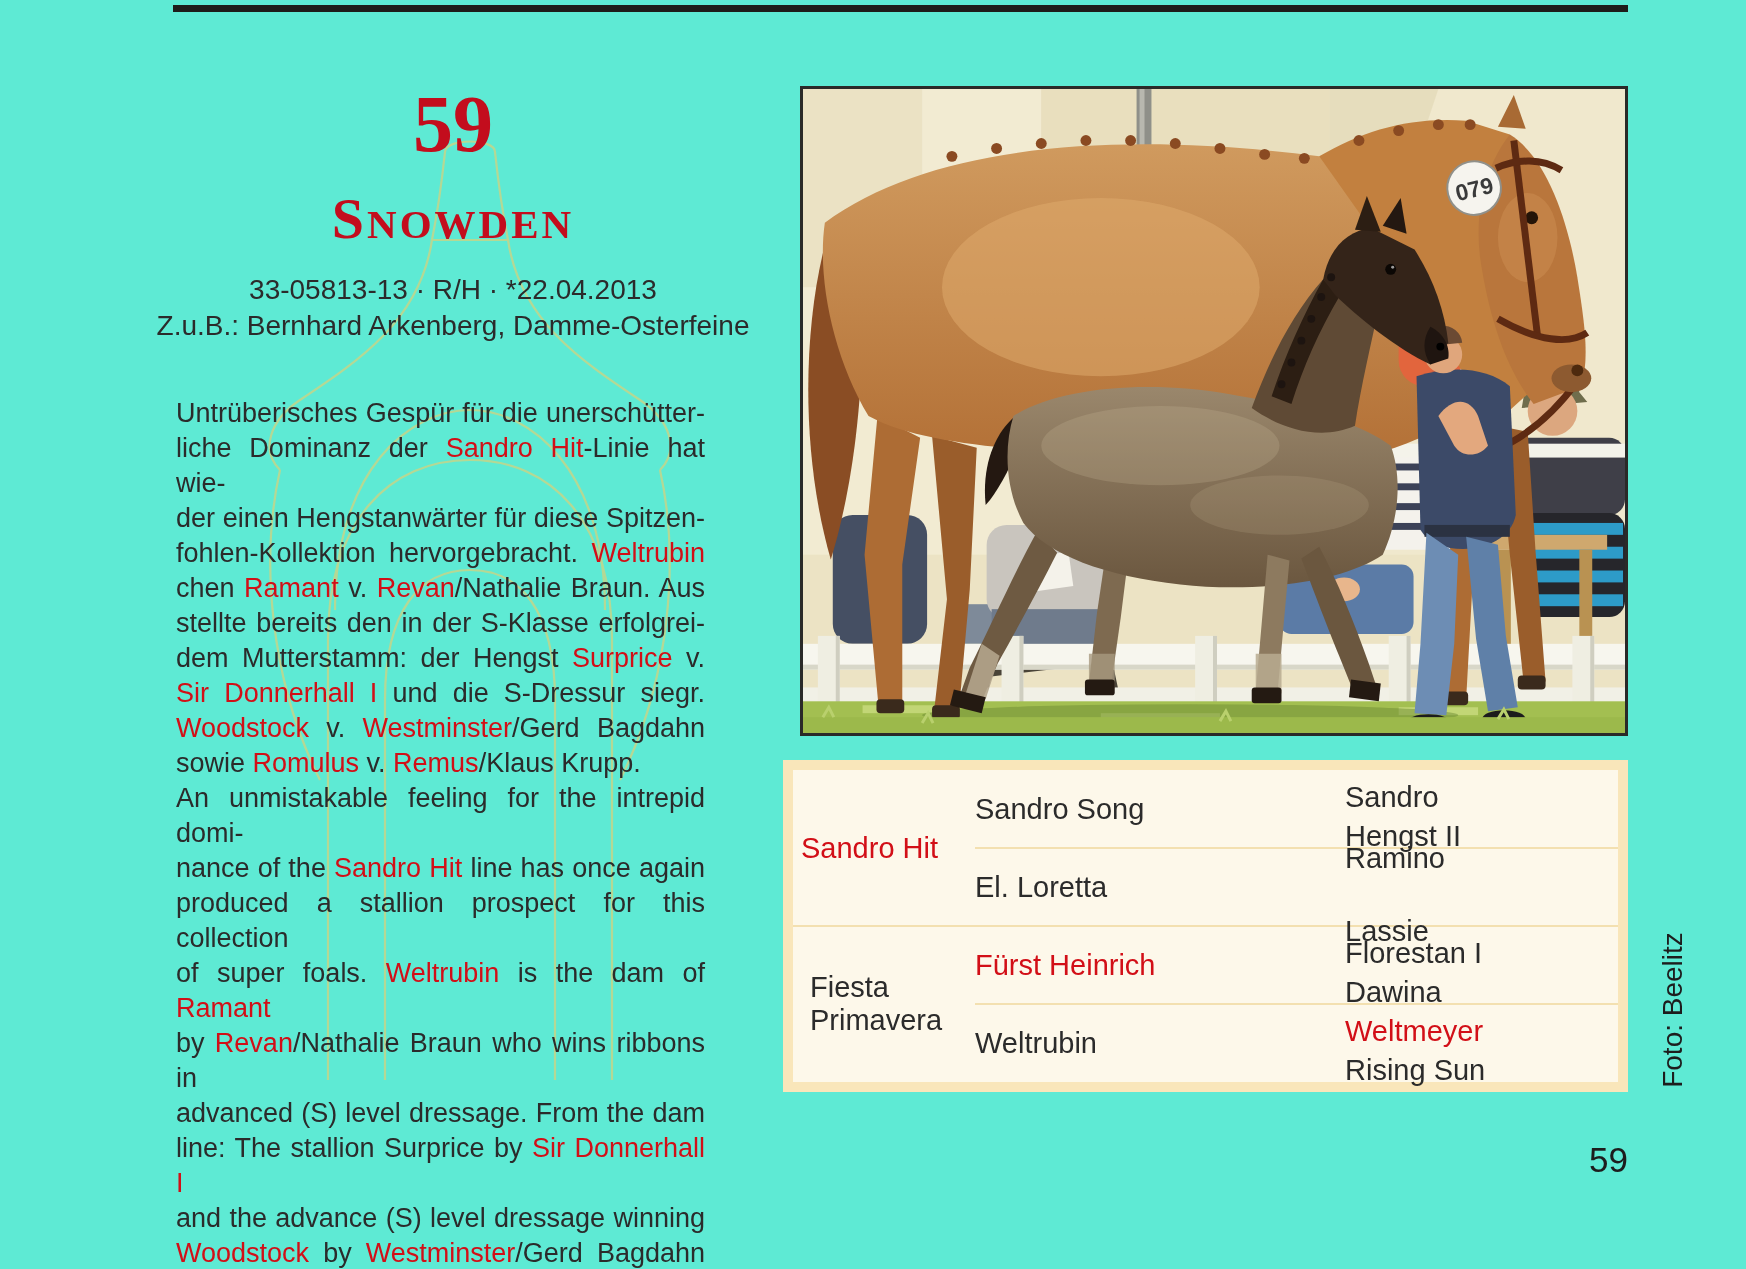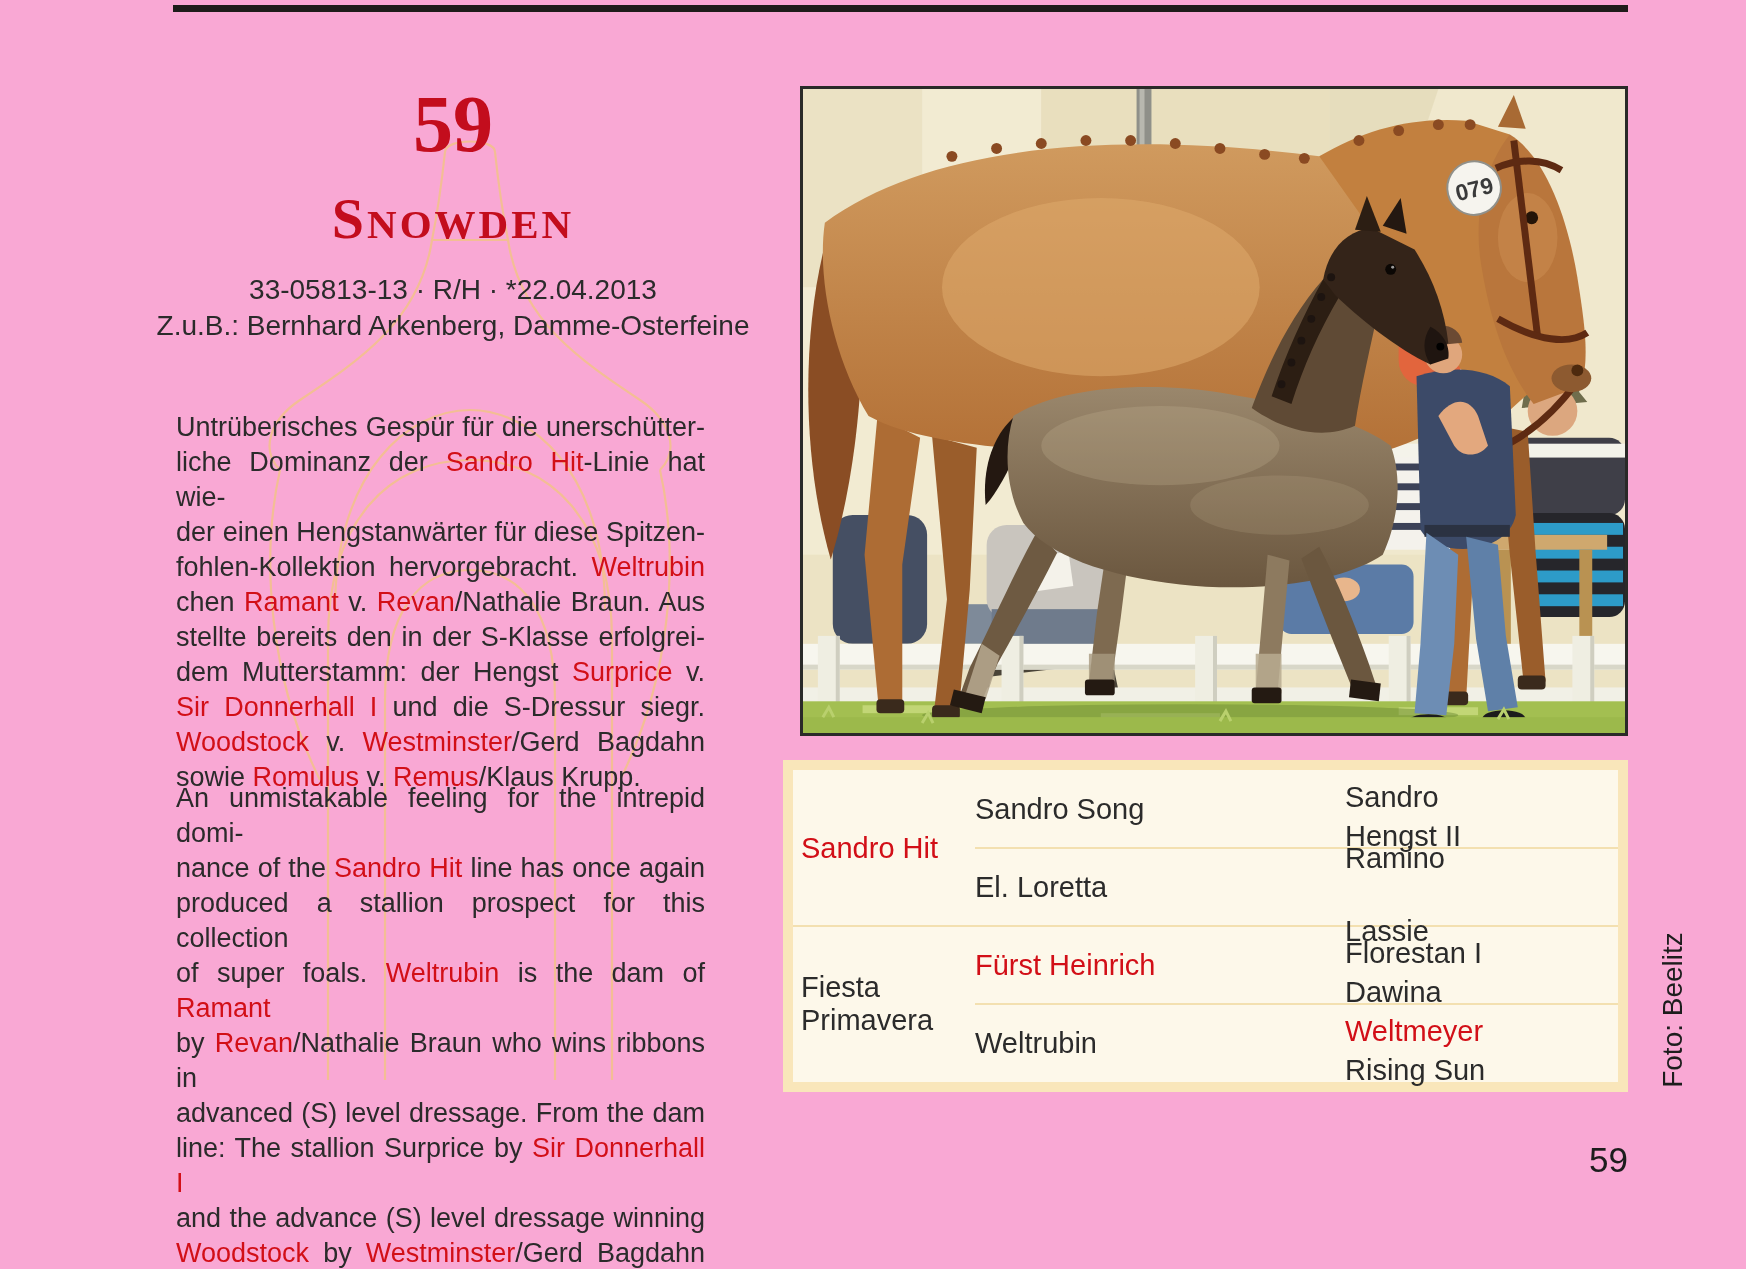--- a/index.html
+++ b/index.html
@@ -7,46 +7,46 @@
     --title-red:#c30d1d;
     --body-text:#2b2b2b;
     --table-frame:#f9e6ba;
     --table-bg:#fdf8ea;
     --table-line:#f3e0b0;
     --watermark-gold:#f0cd6b;
     --top-rule:#1e1c1a;
   }
   html,body{margin:0;padding:0;background:#ffffff;}
   .page{
-    position:relative;width:1746px;height:1269px;background:#f9a8d4;overflow:hidden;
+    position:relative;width:1746px;height:1269px;background:#5eead4;overflow:hidden;
     font-family:"Liberation Sans",sans-serif;color:var(--body-text);
   }
   .top-rule{position:absolute;left:173px;top:5px;width:1455px;height:7px;background:var(--top-rule);}
   .watermark{position:absolute;left:240px;top:140px;width:460px;height:960px;z-index:0;opacity:.6;}
   .head{position:absolute;left:140px;top:84px;width:626px;text-align:center;z-index:2;}
   .cat-num{font-family:"Liberation Serif",serif;font-weight:700;font-size:80px;line-height:1;color:var(--title-red);}
   .horse-name{
     margin:26px 0 0 0;font-family:"Liberation Serif",serif;font-weight:700;font-size:58px;line-height:1;
     color:var(--title-red);font-variant-caps:small-caps;letter-spacing:3px;
   }
   .reg-line{margin-top:24px;font-size:28px;line-height:36px;}
   .owner-line{font-size:28px;line-height:36px;}
   .para{position:absolute;left:176px;width:529px;font-size:27px;line-height:35px;z-index:2;color:var(--body-text);}
-  .para.german{top:410px;}
+  .para.german{top:396px;}
   .para.english{top:781px;}
   .para .tline{text-align:justify;text-align-last:justify;white-space:normal;}
   .para .tline:last-child{text-align-last:left;}
   .red{color:var(--accent-red);}
   .photo{position:absolute;left:800px;top:86px;width:828px;height:650px;margin:0;border:3px solid #2a2a28;box-sizing:border-box;z-index:2;}
   .photo svg{display:block;width:100%;height:100%;}
   .pedigree{position:absolute;left:783px;top:760px;width:845px;height:332px;background:var(--table-frame);z-index:2;}
   .ped-inner{position:absolute;left:10px;top:10px;right:10px;bottom:10px;background:var(--table-bg);font-size:29px;}
   .ped-cell{position:absolute;display:flex;flex-direction:column;justify-content:center;box-sizing:border-box;}
   .g1a{left:0;top:0;width:182px;height:156px;padding-left:8px;}
-  .g1b{left:0;top:156px;width:182px;height:156px;padding-left:8px;}
+  .g1b{left:0;top:156px;width:182px;height:156px;padding-left:17px;}
   .g2{left:182px;width:370px;height:78px;padding-left:0;}
   .g2.r0{top:0;} .g2.r1{top:78px;} .g2.r2{top:156px;} .g2.r3{top:234px;}
   .g3{left:552px;width:273px;height:94px;line-height:39px;}
   .g3.r0{top:0;} .g3.r1{top:78px;gap:34px;} .g3.r2{top:156px;} .g3.r3{top:234px;}
   .ped-sep{position:absolute;height:2px;background:var(--table-line);}
   .sep1{left:182px;right:0;top:77px;}
   .sep2{left:0;right:0;top:155px;}
   .sep3{left:182px;right:0;top:233px;}
   .photo-credit{
     position:absolute;left:1587px;top:995px;width:170px;height:30px;z-index:2;

